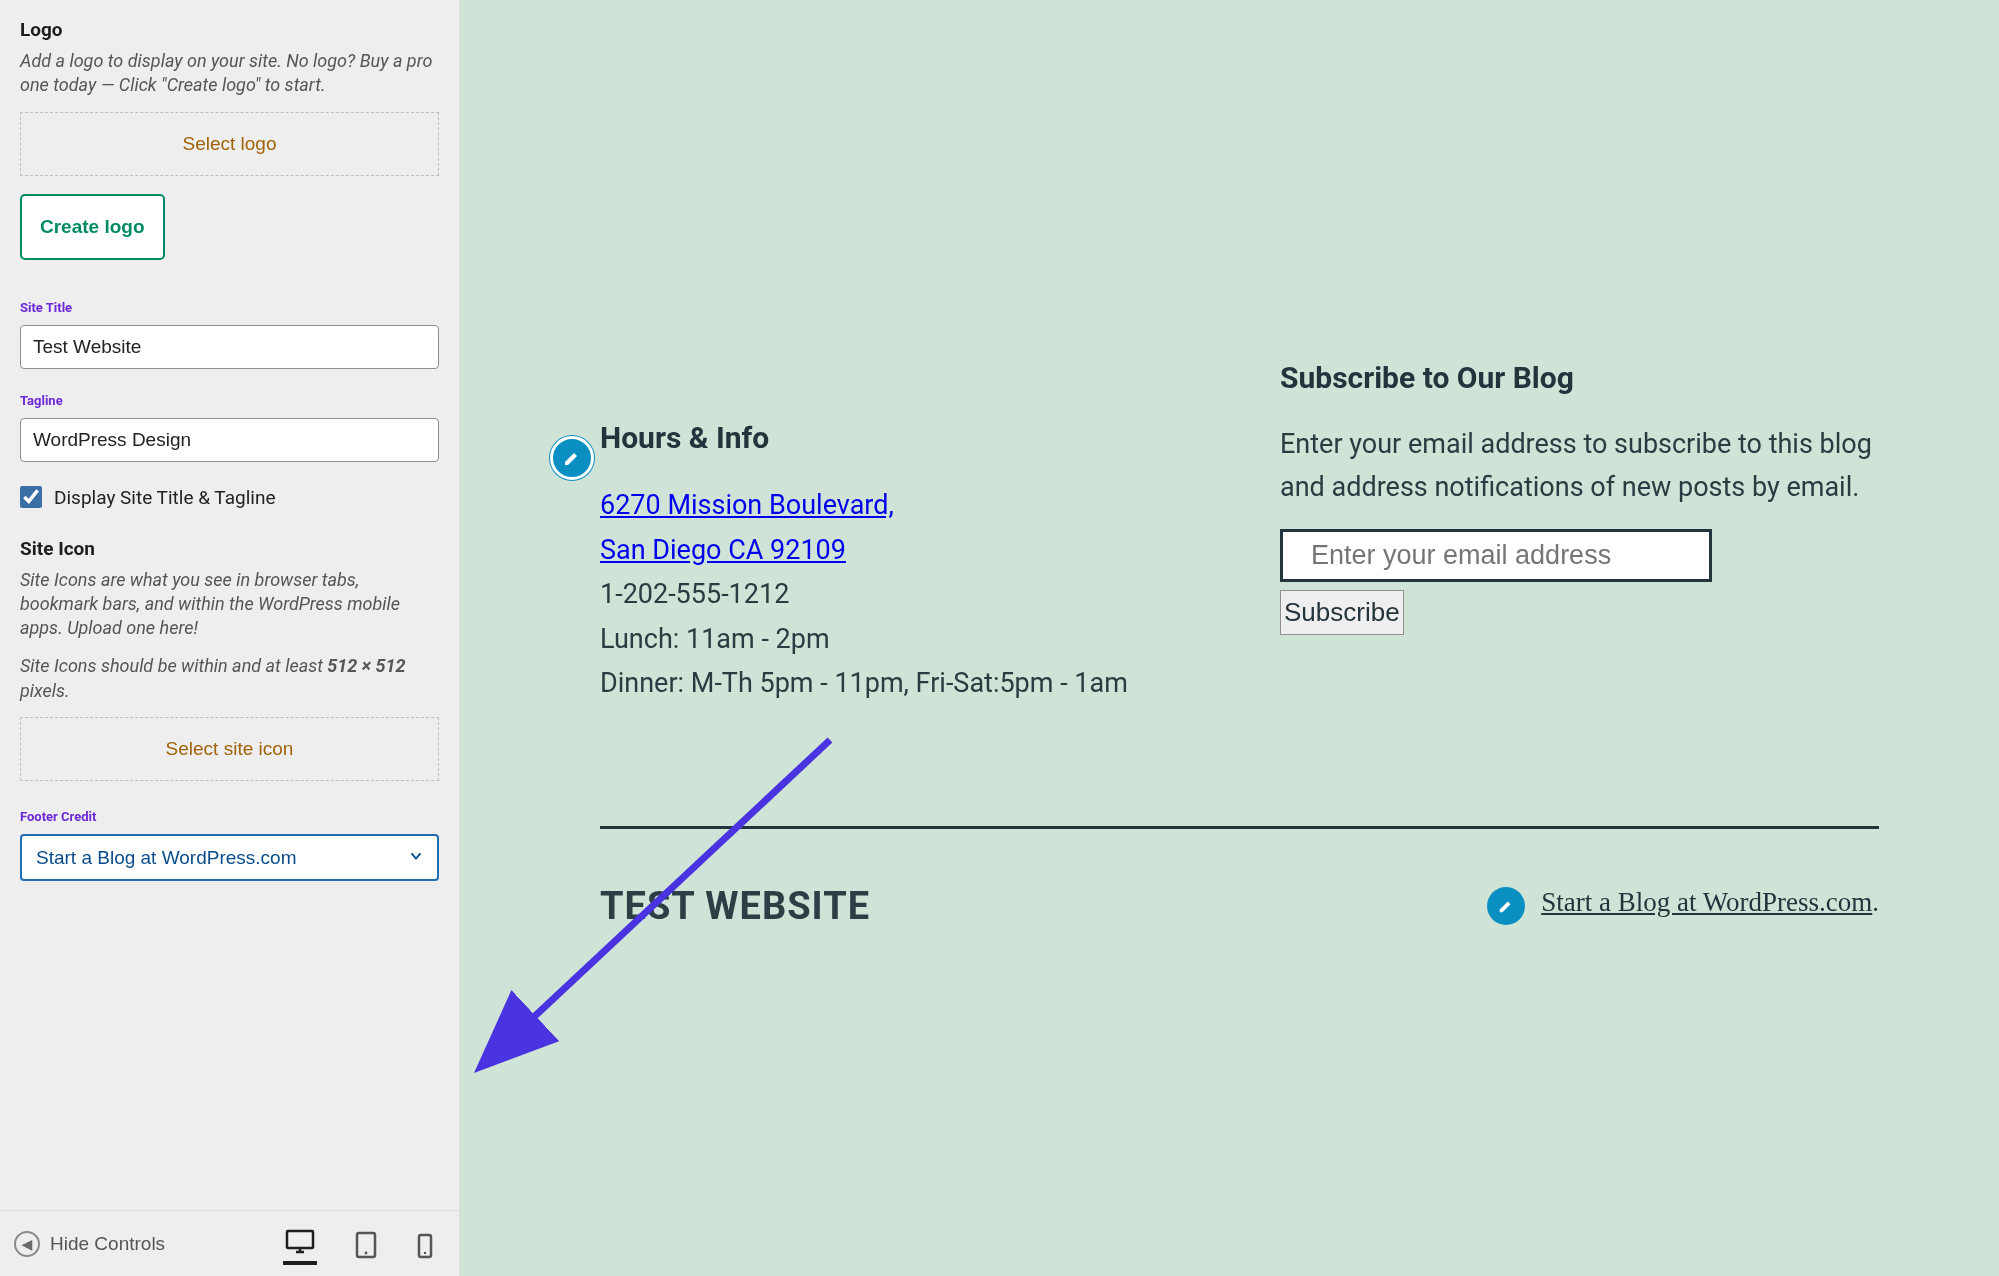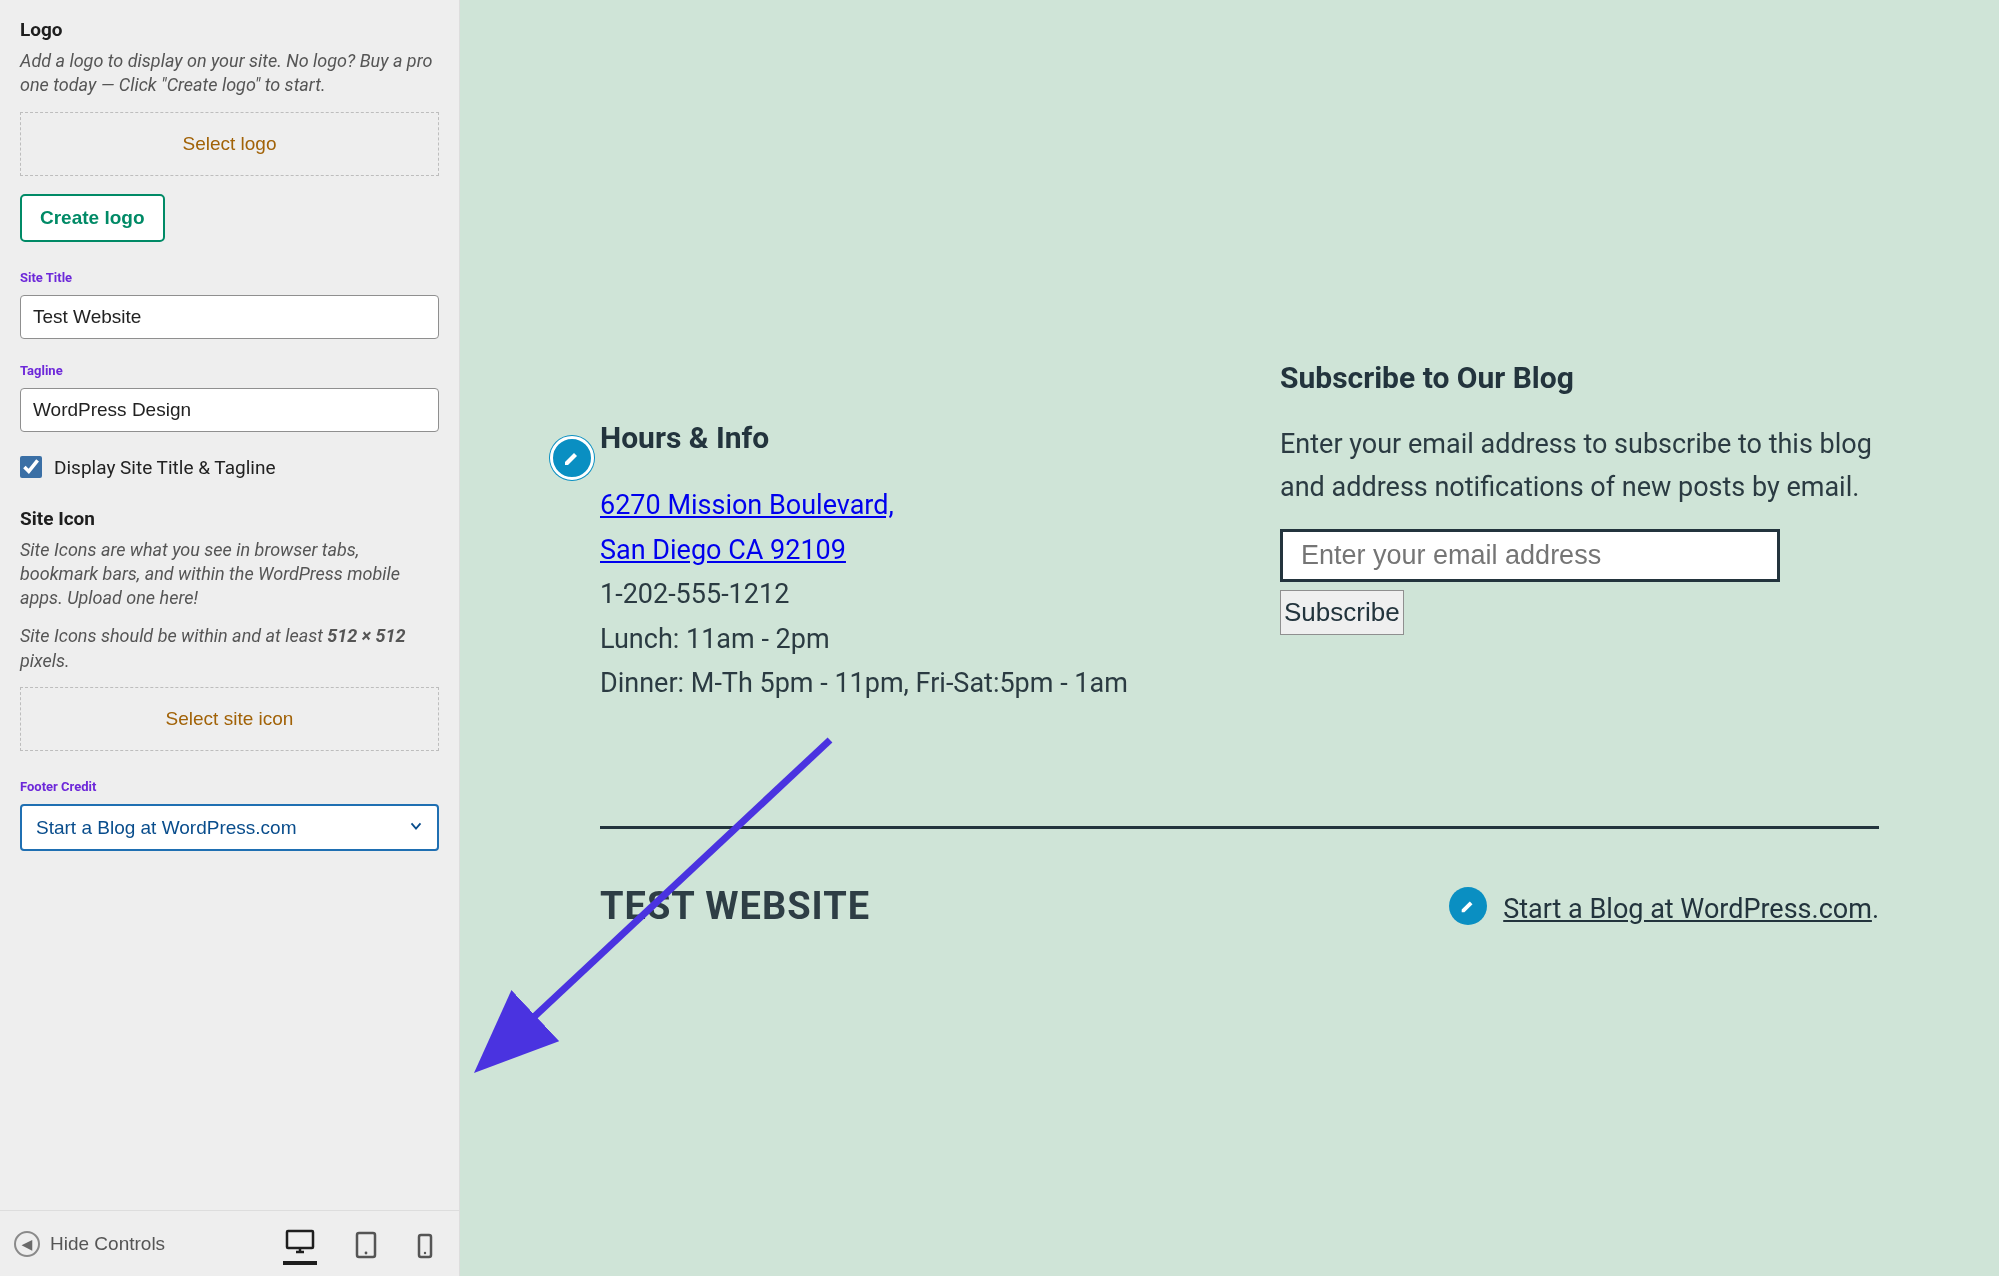--- a/index.html
+++ b/index.html
@@ -52,24 +52,24 @@
     cursor: pointer;
     margin-bottom: 18px;
   }
   .create-logo-btn {
     display: inline-block;
     border: 2px solid #008a66;
     background: #fff;
     color: #008a66;
     font-size: 19px;
     font-weight: 600;
-    padding: 11px 18px;
+    padding: 20px 18px;
     border-radius: 5px;
     cursor: pointer;
-    margin-bottom: 28px;
+    margin-bottom: 40px;
   }
   .field-label {
     font-size: 13px;
     font-weight: 700;
     color: #6d28d9;
     margin-bottom: 10px;
   }
   .text-input {
     width: 100%;
     padding: 10px 12px;
@@ -193,23 +193,23 @@
     font-size: 30px;
     font-weight: 700;
     color: #23343d;
     margin-bottom: 28px;
   }
   .hours-body { font-size: 27px; color: #2b3b42; line-height: 1.65; }
   .hours-body .addr { text-decoration: underline; }
 
   .sub-desc { font-size: 27px; color: #2b3b42; line-height: 1.6; margin-bottom: 20px; }
   .email-input {
-    width: 500px;
+    width: 432px;
     font-size: 27px;
-    padding: 8px 18px;
+    padding: 8px 28px;
     border: 3px solid #23343d;
     background: #fff;
     color: #888;
     display: block;
     margin-bottom: 8px;
   }
   .sub-btn {
     font-size: 26px;
     padding: 6px 3px;
     background: #efefef;
@@ -229,23 +229,24 @@
     padding-top: 55px;
   }
   .site-name {
     font-size: 38px;
     font-weight: 700;
     letter-spacing: 1px;
     color: #2e3e45;
   }
   .credit-wrap {
     display: flex;
-    align-items: flex-end;
+    align-items: flex-start;
     gap: 16px;
     font-size: 27px;
+    font-family: Liberation Serif, serif;
   }
   .credit-link { text-decoration: underline; color: #23343d; }
   .credit-dot { color: #23343d; }
   .credit-badge {
     width: 38px; height: 38px; border-radius: 50%;
     background: #0a8fc2;
     display: inline-flex; align-items:center; justify-content:center;
     color: #fff;
   }
 

